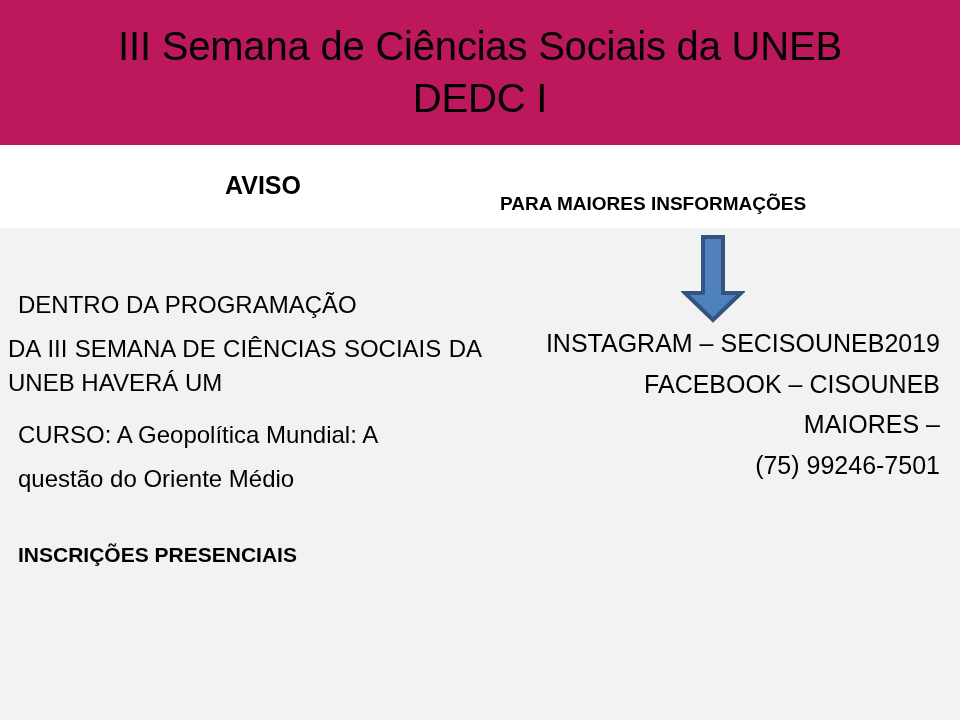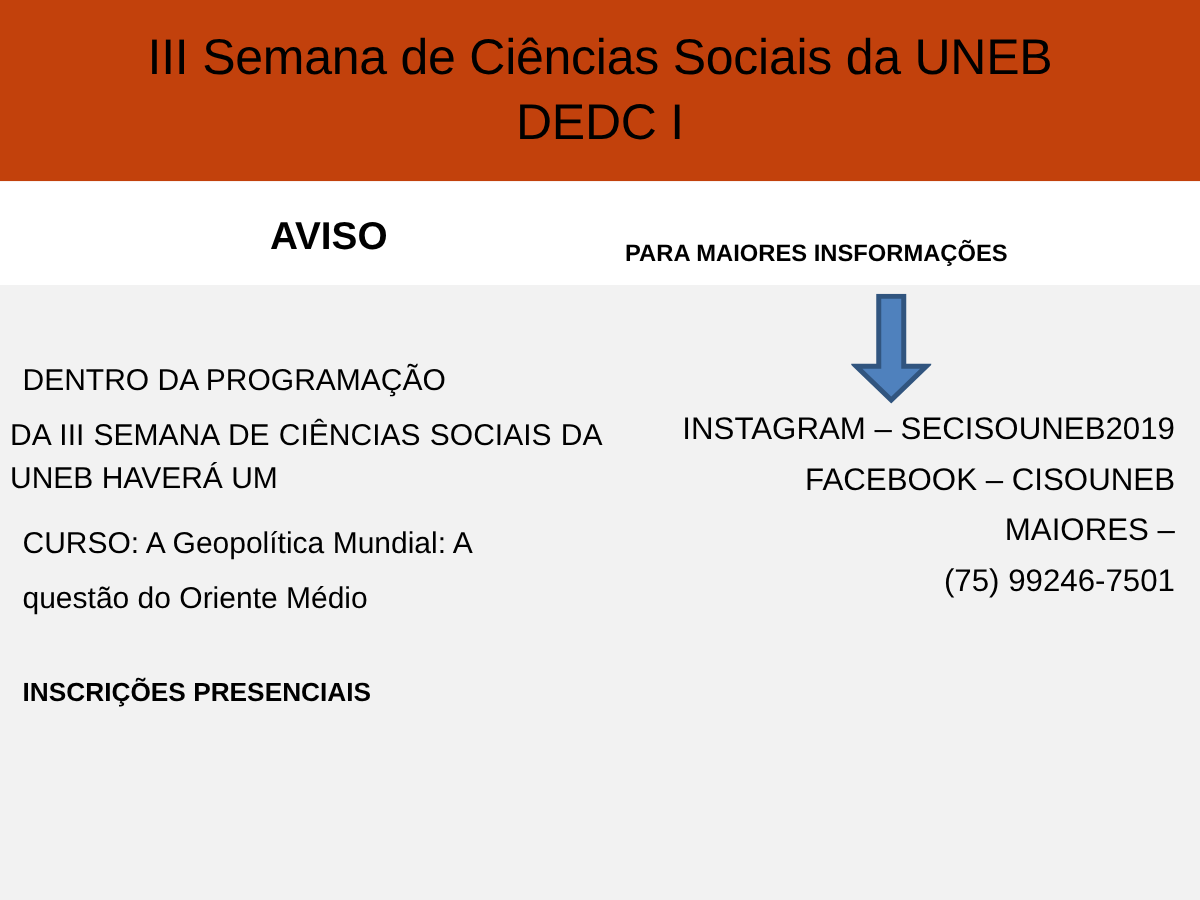--- a/index.html
+++ b/index.html
@@ -16,21 +16,21 @@
     position: relative;
   }
 
   
   .title-banner {
     position: absolute;
     left: 0;
     top: 0;
     width: 960px;
     height: 145px;
-    background: #c2410c;
+    background: #be185d;
     box-sizing: border-box;
     display: flex;
     align-items: center;
     justify-content: center;
   }
   .title-text {
     font-size: 40px;
     font-weight: 400;
     line-height: 1.28;
     text-align: center;
@@ -60,21 +60,21 @@
     background: #F2F2F2;
   }
 
   
   .aviso-heading {
     position: absolute;
     left: 150px;
     top: 172px;
     width: 226px;
     text-align: center;
-    font-size: 31px;
+    font-size: 25px;
     font-weight: bold;
     line-height: 1.1;
   }
   .info-heading {
     position: absolute;
     left: 500px;
     top: 194px;
     width: 440px;
     font-size: 19px;
     font-weight: bold;

